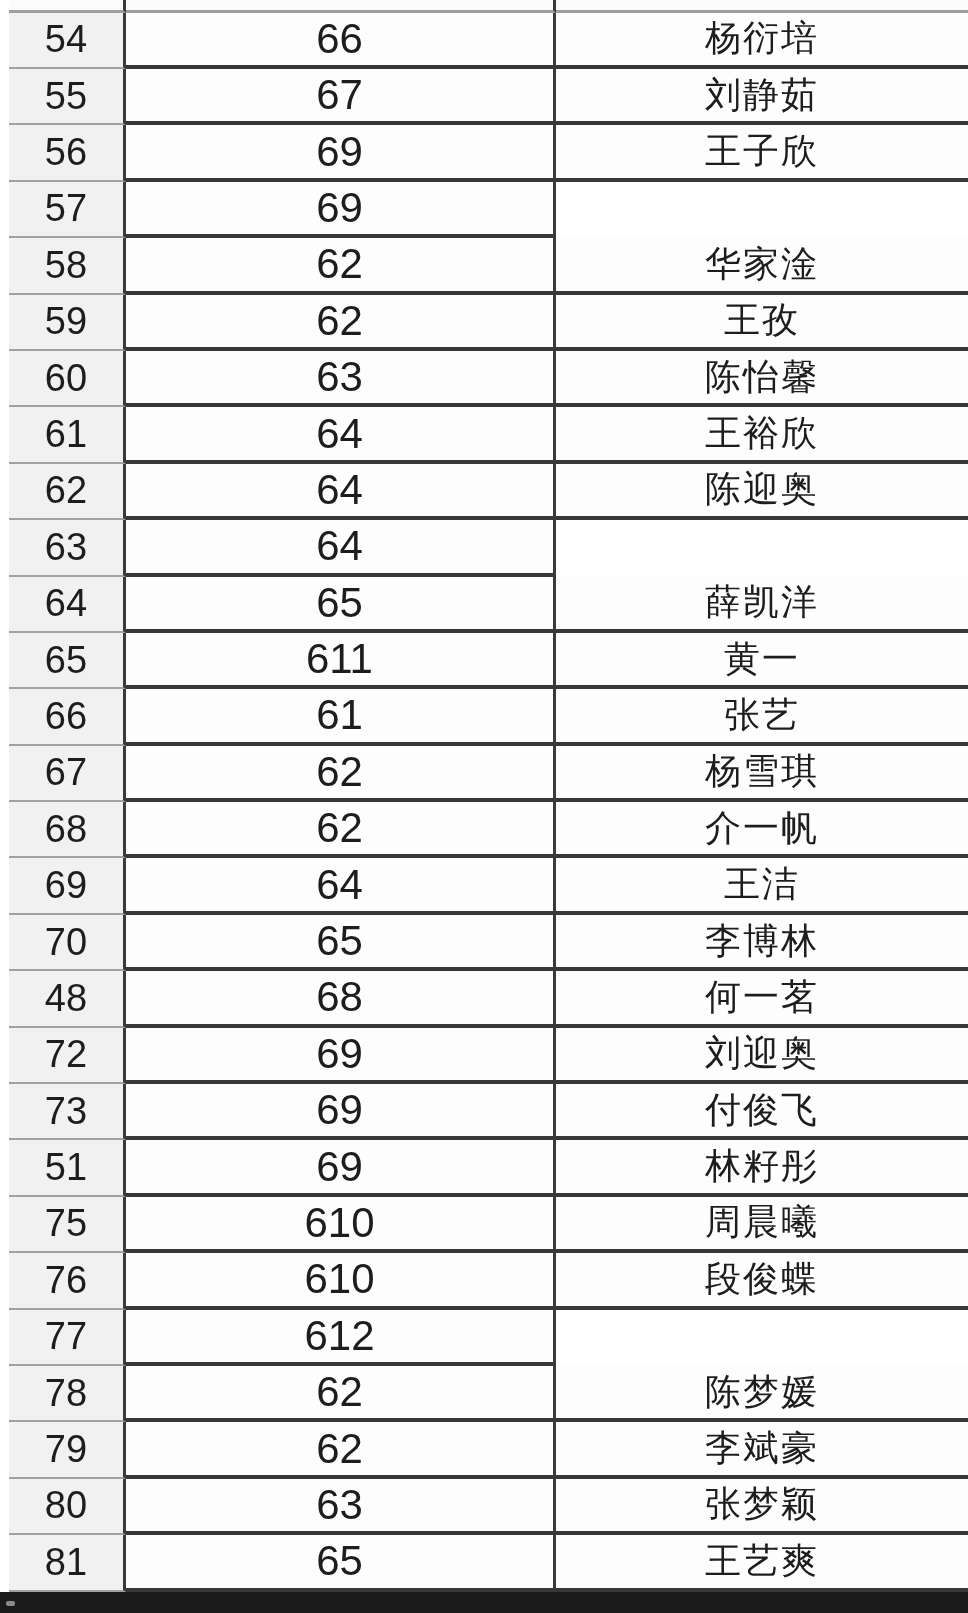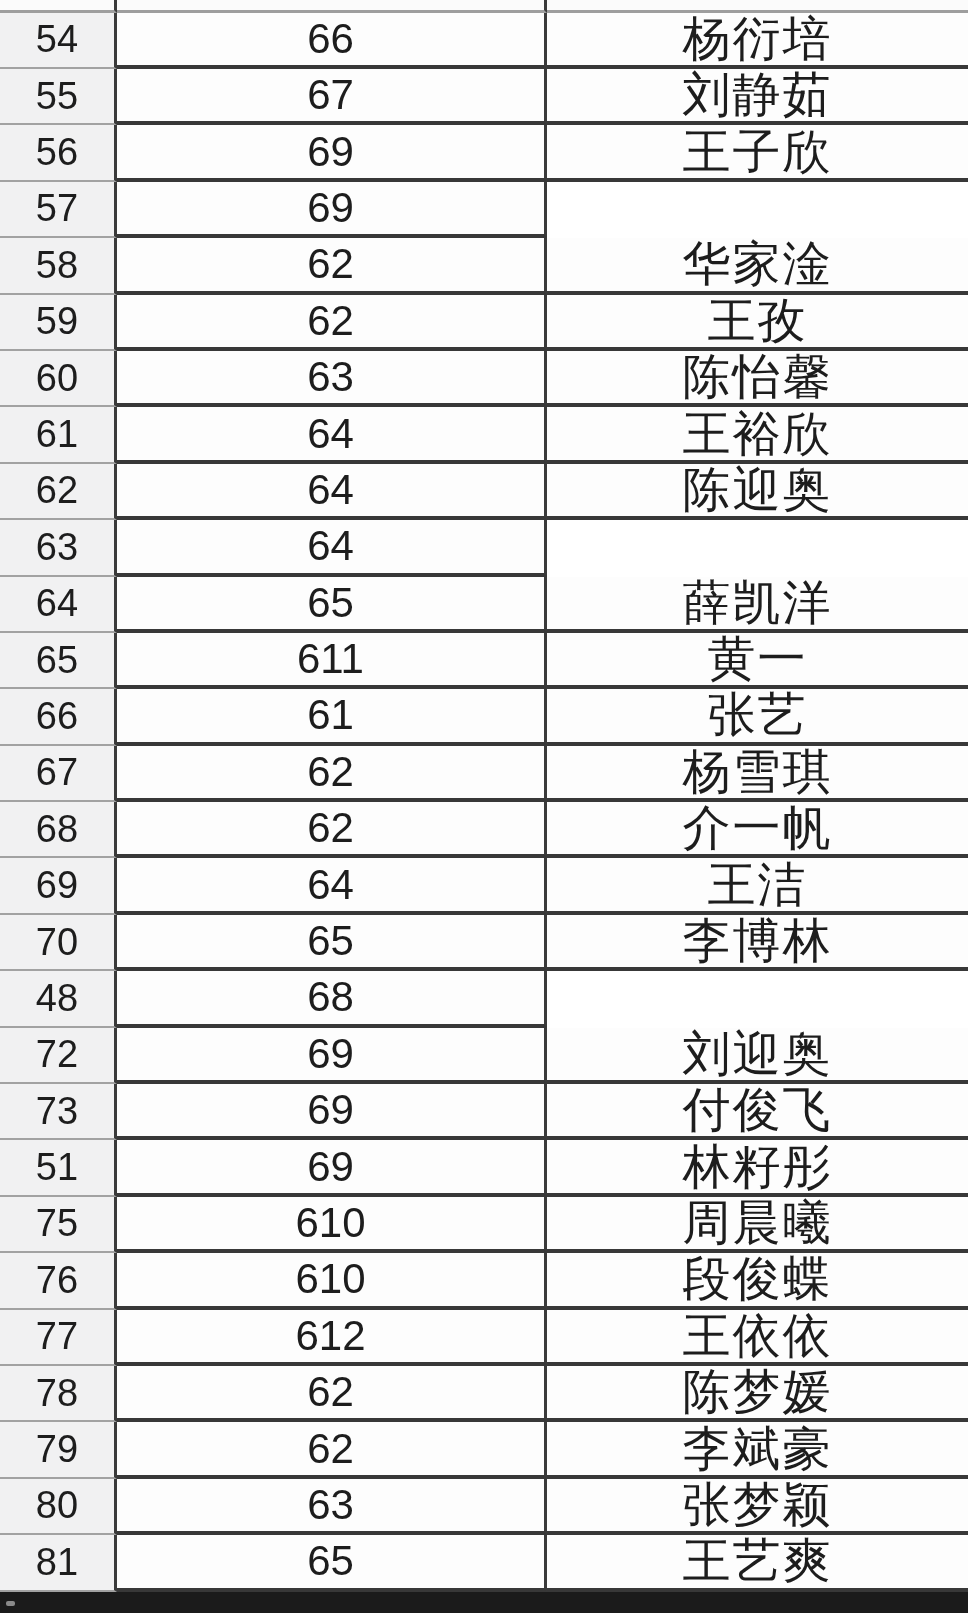--- a/index.html
+++ b/index.html
@@ -6,20 +6,21 @@
   html, body {
     width: 968px; height: 1613px;
     overflow: hidden;
     background: #ffffff;
     font-family: "Liberation Sans", "DejaVu Sans", sans-serif;
   }
   .sheet {
     width: 968px;
     display: flex;
     flex-direction: column;
+    padding-left: 9px;
   }
   .row {
     display: flex;
     height: 56.4px;
     flex: none;
   }
   .row.sliver { height: 12.6px; }
   .cell {
     display: flex;
     align-items: center;
@@ -41,21 +42,21 @@
     background: #fdfdfd;
     border-right: 3px solid #3a3a3a;
     border-bottom: 4px solid #383838;
     font-size: 42px;
   }
   
   .c3 {
     flex: 1;
     background: #fdfdfd;
     border-bottom: 4px solid #383838;
-    font-size: 48px;
+    font-size: 36px;
     letter-spacing: 2px;
   }
   
   .sliver .c1 { background: #fbfbfb; border-bottom: 3px solid #9e9e9e; }
   .sliver .c2 { background: #fbfbfb; border-bottom: 3px solid #9e9e9e; }
   .sliver .c3 { background: #fbfbfb; border-bottom: 3px solid #9e9e9e; }
   .bottom-bar {
     width: 968px;
     flex: 1;
     height: 21px;
@@ -181,20 +182,21 @@
 
         <div class="row">
           <div class="cell c1">70</div>
           <div class="cell c2">65</div>
           <div class="cell c3">李博林</div>
         </div>
 
         <div class="row">
           <div class="cell c1">48</div>
           <div class="cell c2">68</div>
+          <div class="cell c3">何一茗</div>
         </div>
 
         <div class="row">
           <div class="cell c1">72</div>
           <div class="cell c2">69</div>
           <div class="cell c3">刘迎奥</div>
         </div>
 
         <div class="row">
           <div class="cell c1">73</div>
@@ -216,21 +218,20 @@
 
         <div class="row">
           <div class="cell c1">76</div>
           <div class="cell c2">610</div>
           <div class="cell c3">段俊蝶</div>
         </div>
 
         <div class="row">
           <div class="cell c1">77</div>
           <div class="cell c2">612</div>
-          <div class="cell c3">王依依</div>
         </div>
 
         <div class="row">
           <div class="cell c1">78</div>
           <div class="cell c2">62</div>
           <div class="cell c3">陈梦媛</div>
         </div>
 
         <div class="row">
           <div class="cell c1">79</div>

